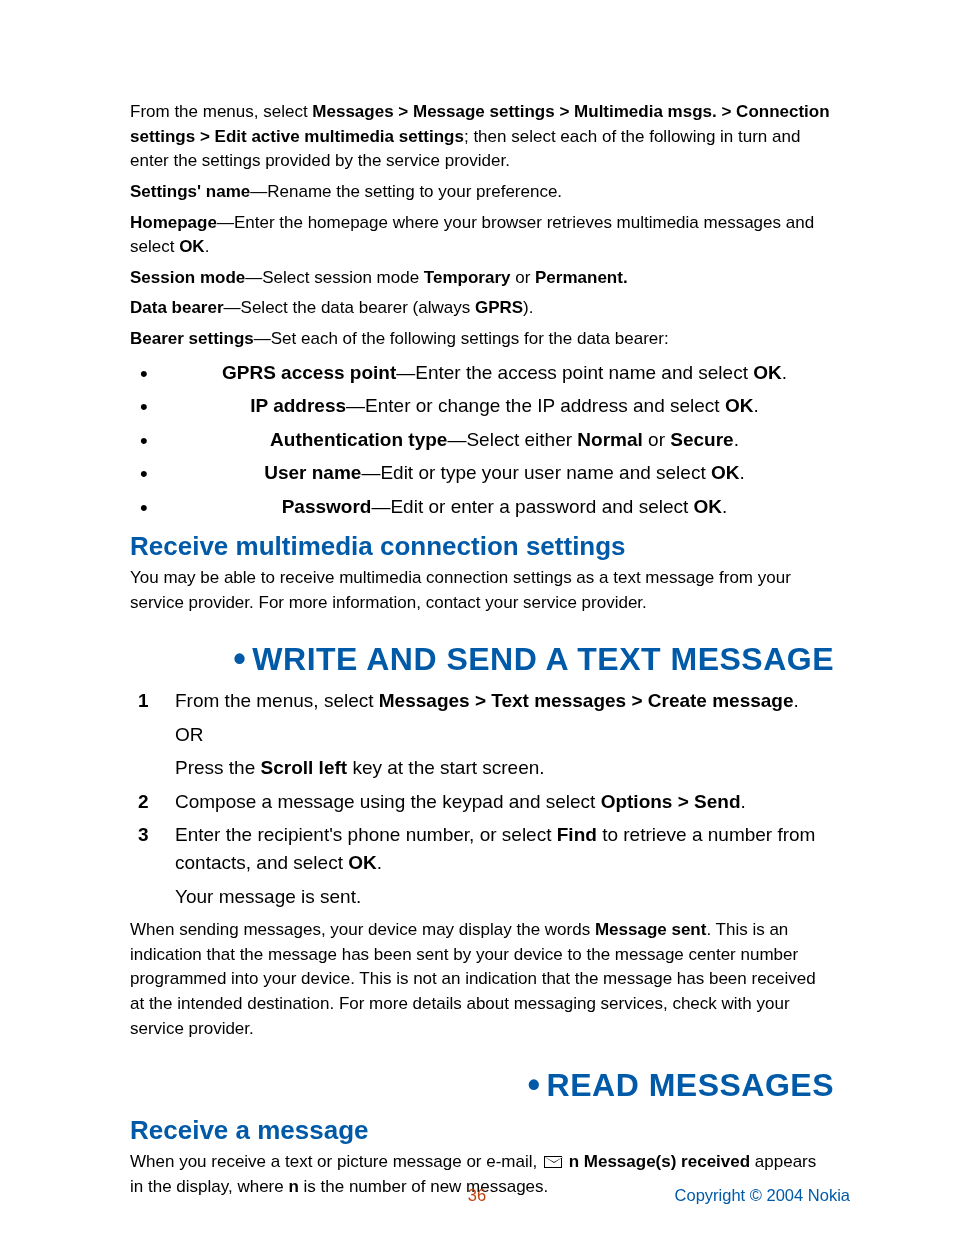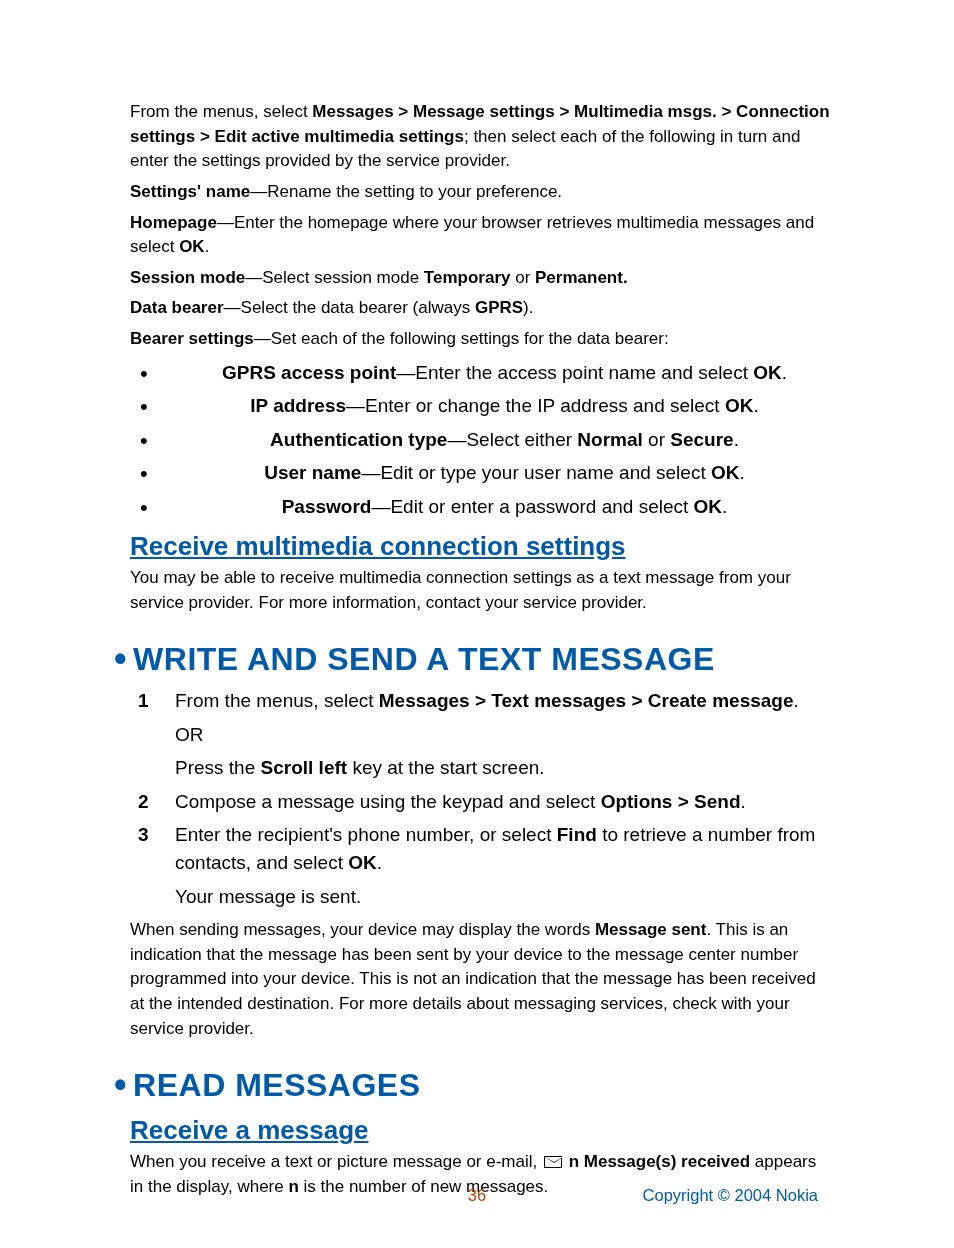--- a/index.html
+++ b/index.html
@@ -30,31 +30,31 @@
       position: absolute;
       left: 10px;
       font-size: 22px;
       top: -1px;
     }
     .h2-blue {
       color: #005aa8;
       font-size: 26px;
       font-weight: bold;
       margin: 10px 0 4px 0;
-      text-decoration: underline;
     }
     .h1-section {
       color: #005aa8;
       font-size: 32px;
       font-weight: bold;
       letter-spacing: 0.5px;
       margin: 22px 0 8px -16px;
       text-transform: uppercase;
       position: relative;
       padding-left: 0;
+      text-align: right;
     }
     .h1-section .dot {
       font-size: 36px;
       position: relative;
       top: 1px;
       margin-right: 6px;
     }
     .num-list { list-style: none; margin: 0 0 8px 0; }
     .num-list li {
       position: relative;
@@ -81,21 +81,21 @@
       font-size: 16.5px;
     }
     .page-num {
       position: absolute;
       left: 50%;
       transform: translateX(-50%);
       color: #c2410c;
     }
     .copyright {
       position: absolute;
-      right: 136px;
+      right: 104px;
       color: #005aa8;
       text-align: center;
     }
     b { font-weight: bold; }
     .envelope-icon {
       display: inline-block;
       width: 18px; height: 12px;
       border: 1.5px solid #000;
       position: relative;
       top: 1px;

